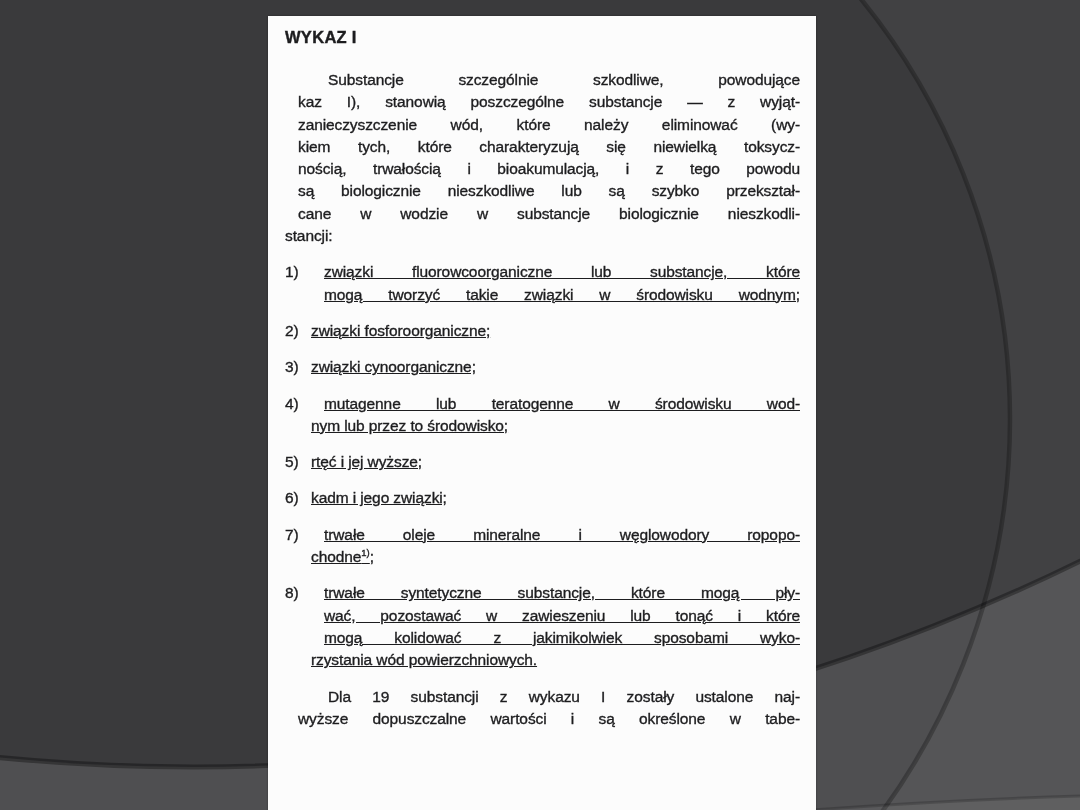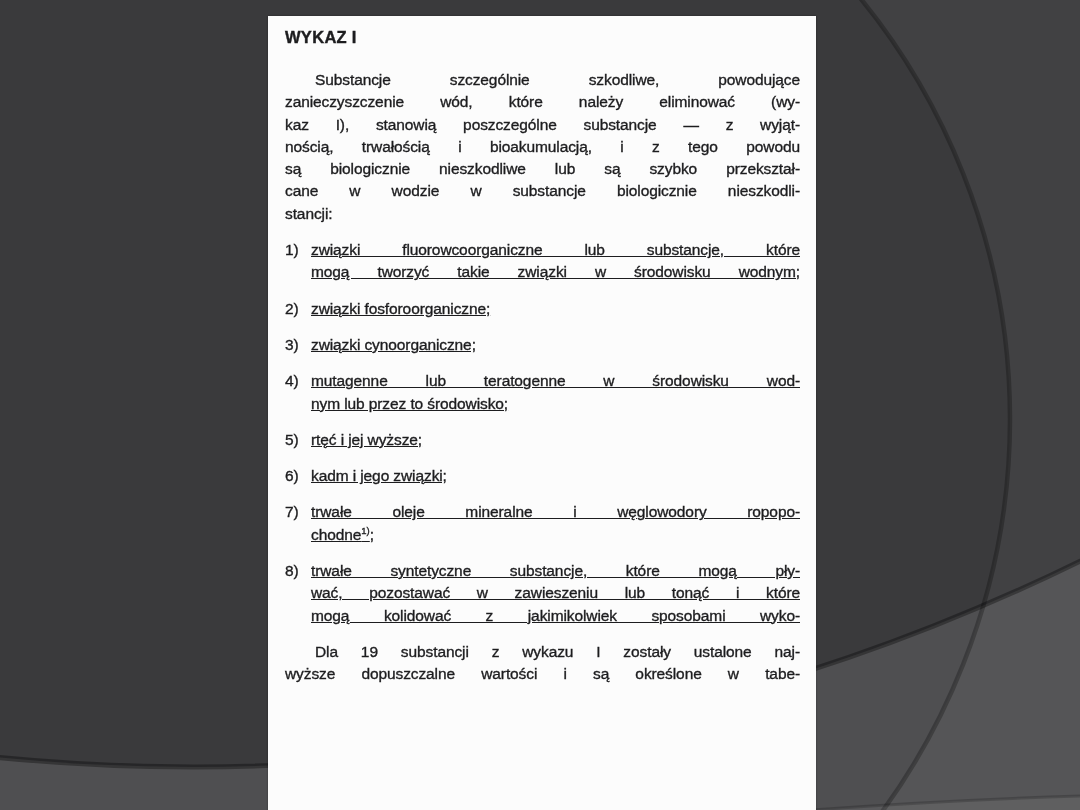--- a/index.html
+++ b/index.html
@@ -20,21 +20,21 @@
     letter-spacing:0.3px;margin:0 0 22px 0;
     -webkit-text-stroke:0.4px #1d1d1f;
   }
   .doc-body{
     font-size:15.5px;color:#1d1d1f;letter-spacing:-0.1px;
     -webkit-text-stroke:0.35px #1d1d1f;
   }
   .block{margin-top:14px;}
   .block:first-child{margin-top:0;}
   .tline{line-height:22.3px;height:22.3px;overflow:visible;}
-  .jl{text-align:justify;text-align-last:justify;}
+  .jl{text-align:justify;text-align-last:justify;margin-left:13px;}
   .ll{text-align:left;text-align-last:left;}
   .ind{text-indent:30px;}
   .li-block{display:flex;}
   .li-num{flex:0 0 26px;width:26px;line-height:22.3px;}
   .li-lines{flex:1;min-width:0;text-decoration:underline;}
   sup{font-size:9.5px;line-height:0;vertical-align:6px;letter-spacing:0;}
 </style>
 </head>
 <body>
 
@@ -53,22 +53,23 @@
 
   <path fill="rgba(255,255,255,0.06)" d="M 812 810 Q 950 800 1080 796 L 1080 810 Z"></path>
   <path fill="none" stroke="rgba(0,0,0,0.18)" stroke-width="3" d="M 812 810 Q 950 800 1080 796"></path>
 </svg>
 
 <div class="page">
   <div class="doc-title">WYKAZ I</div>
   <div class="doc-body">
       <div class="block para">
         <div class="tline jl ind">Substancje szczególnie szkodliwe, powodujące</div>
+        <div class="tline jl">kaz I), stanowią poszczególne substancje — z wyjąt-</div>
         <div class="tline jl">zanieczyszczenie wód, które należy eliminować (wy-</div>
-        <div class="tline jl">kaz I), stanowią poszczególne substancje — z wyjąt-</div>
+        <div class="tline jl">kiem tych, które charakteryzują się niewielką toksycz-</div>
         <div class="tline jl">nością, trwałością i bioakumulacją, i z tego powodu</div>
         <div class="tline jl">są biologicznie nieszkodliwe lub są szybko przekształ-</div>
         <div class="tline jl">cane w wodzie w substancje biologicznie nieszkodli-</div>
         <div class="tline ll">stancji:</div>
       </div>
       <div class="block li-block">
         <span class="li-num">1)</span>
         <div class="li-lines">
           <div class="tline jl">związki fluorowcoorganiczne lub substancje, które</div>
           <div class="tline jl">mogą tworzyć takie związki w środowisku wodnym;</div>
@@ -111,20 +112,21 @@
           <div class="tline jl">trwałe oleje mineralne i węglowodory ropopo-</div>
           <div class="tline ll">chodne<sup>1)</sup>;</div>
         </div>
       </div>
       <div class="block li-block">
         <span class="li-num">8)</span>
         <div class="li-lines">
           <div class="tline jl">trwałe syntetyczne substancje, które mogą pły-</div>
           <div class="tline jl">wać, pozostawać w zawieszeniu lub tonąć i które</div>
           <div class="tline jl">mogą kolidować z jakimikolwiek sposobami wyko-</div>
+          <div class="tline ll">rzystania wód powierzchniowych.</div>
         </div>
       </div>
       <div class="block para">
         <div class="tline jl ind">Dla 19 substancji z wykazu I zostały ustalone naj-</div>
         <div class="tline jl">wyższe dopuszczalne wartości i są określone w tabe-</div>
       </div>
     </div>
 </div>
 
 </body></html>

